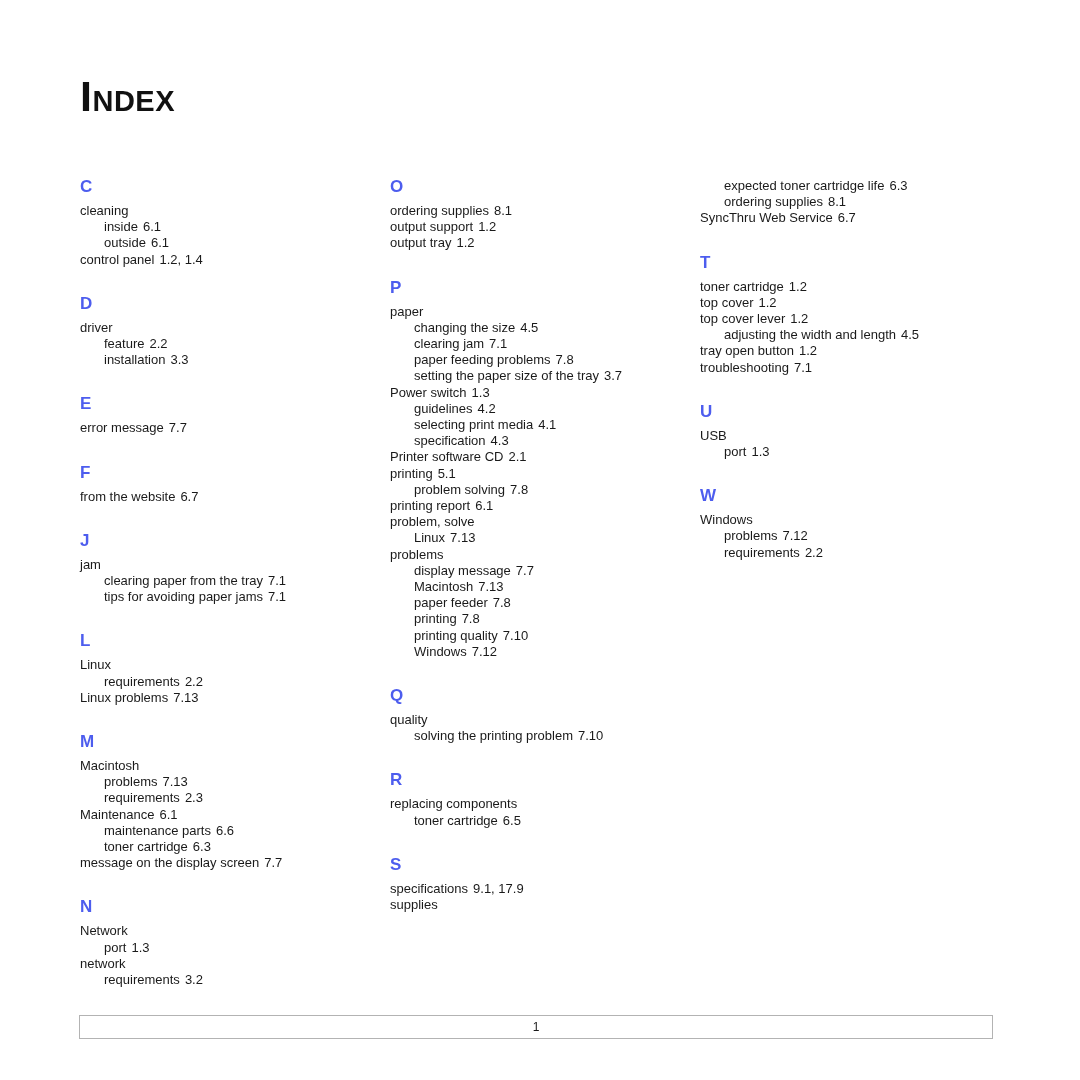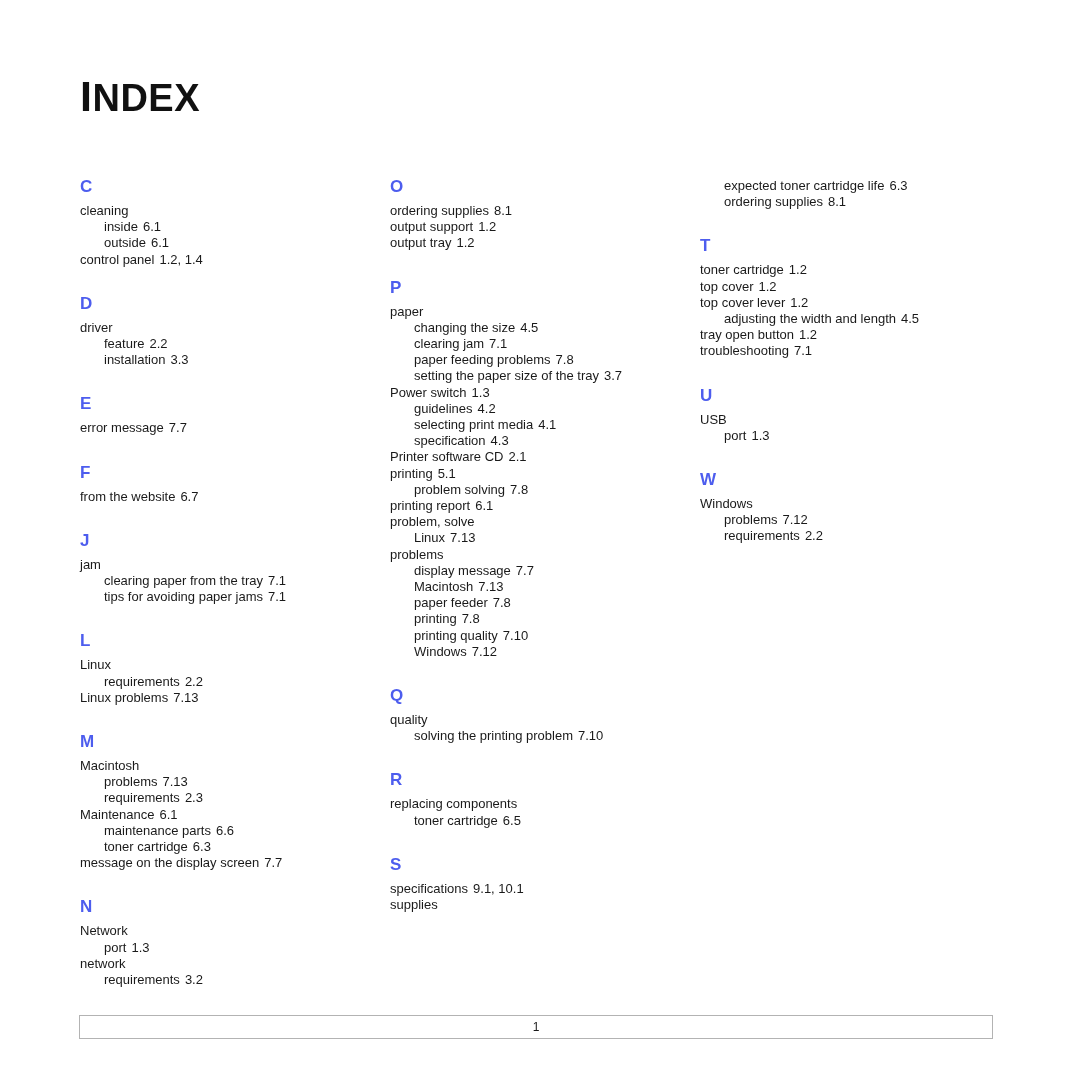--- a/index.html
+++ b/index.html
@@ -32,21 +32,21 @@
     font-weight: bold;
     color: #111111;
     letter-spacing: 0.5px;
     line-height: 1;
     white-space: nowrap;
   }
   .page-title .cap {
     font-size: 43px;
   }
   .page-title .rest {
-    font-size: 38px;
+    font-size: 29px;
   }
 
   
   .columns {
     position: absolute;
     left: 80px;
     top: 178px;
     width: 920px;
     display: flex;
     flex-direction: row;
@@ -181,26 +181,27 @@
         <div class="entry level-2"><span>printing</span><span class="locator">7.8</span></div>
         <div class="entry level-2"><span>printing quality</span><span class="locator">7.10</span></div>
         <div class="entry level-2"><span>Windows</span><span class="locator">7.12</span></div>
         <div class="letter-heading">Q</div>
         <div class="entry level-1"><span>quality</span></div>
         <div class="entry level-2"><span>solving the printing problem</span><span class="locator">7.10</span></div>
         <div class="letter-heading">R</div>
         <div class="entry level-1"><span>replacing components</span></div>
         <div class="entry level-2"><span>toner cartridge</span><span class="locator">6.5</span></div>
         <div class="letter-heading">S</div>
-        <div class="entry level-1"><span>specifications</span><span class="locator">9.1,  10.1</span></div>
+        <div class="entry level-1"><span>specifications</span><span class="locator">9.1,  17.9</span></div>
         <div class="entry level-1"><span>supplies</span></div>
       </div>
       <div class="column col-3">
         <div class="entry level-2"><span>expected toner cartridge life</span><span class="locator">6.3</span></div>
         <div class="entry level-2"><span>ordering supplies</span><span class="locator">8.1</span></div>
+        <div class="entry level-1"><span>SyncThru Web Service</span><span class="locator">6.7</span></div>
         <div class="letter-heading">T</div>
         <div class="entry level-1"><span>toner cartridge</span><span class="locator">1.2</span></div>
         <div class="entry level-1"><span>top cover</span><span class="locator">1.2</span></div>
         <div class="entry level-1"><span>top cover lever</span><span class="locator">1.2</span></div>
         <div class="entry level-2"><span>adjusting the width and length</span><span class="locator">4.5</span></div>
         <div class="entry level-1"><span>tray open button</span><span class="locator">1.2</span></div>
         <div class="entry level-1"><span>troubleshooting</span><span class="locator">7.1</span></div>
         <div class="letter-heading">U</div>
         <div class="entry level-1"><span>USB</span></div>
         <div class="entry level-2"><span>port</span><span class="locator">1.3</span></div>

